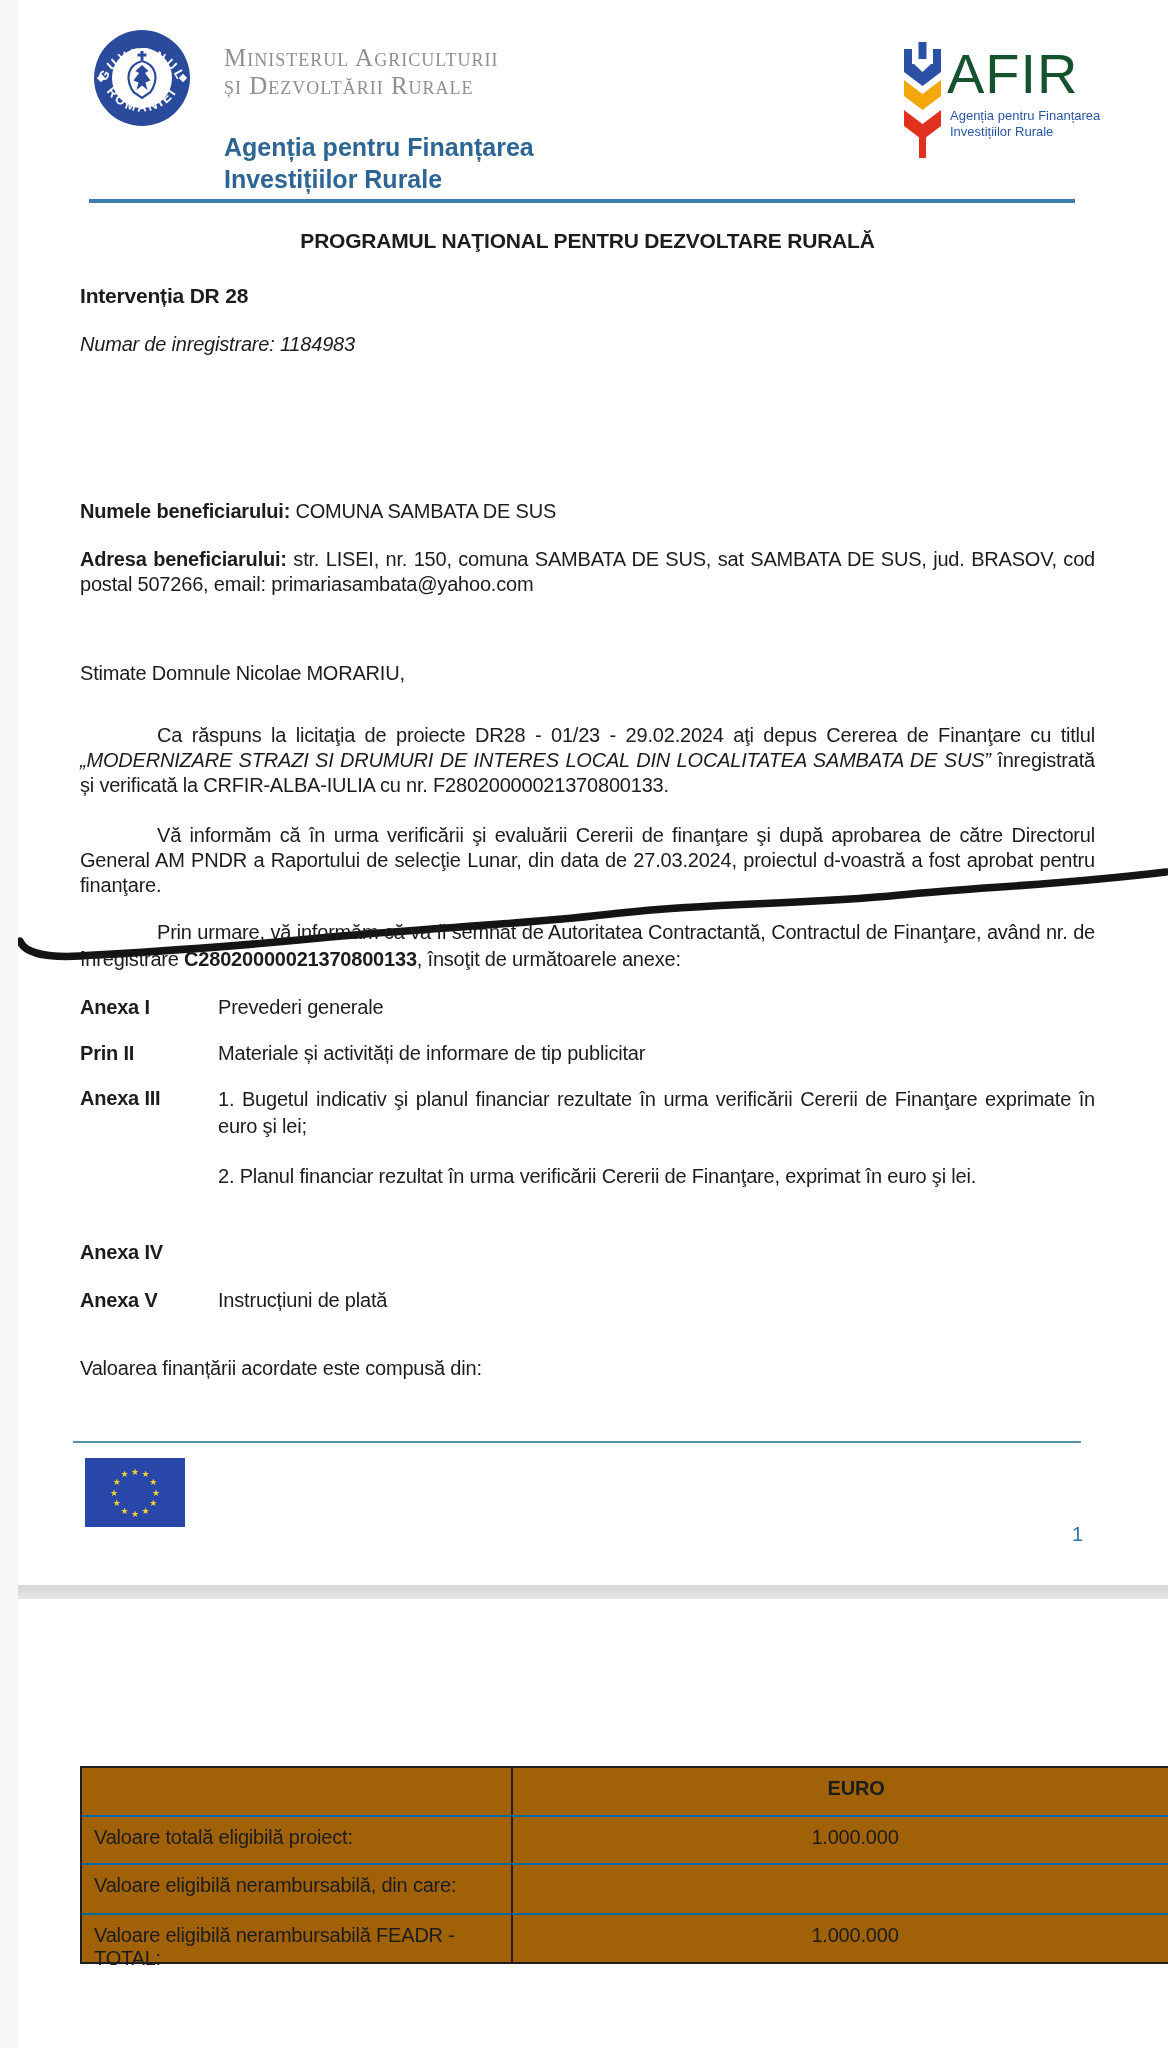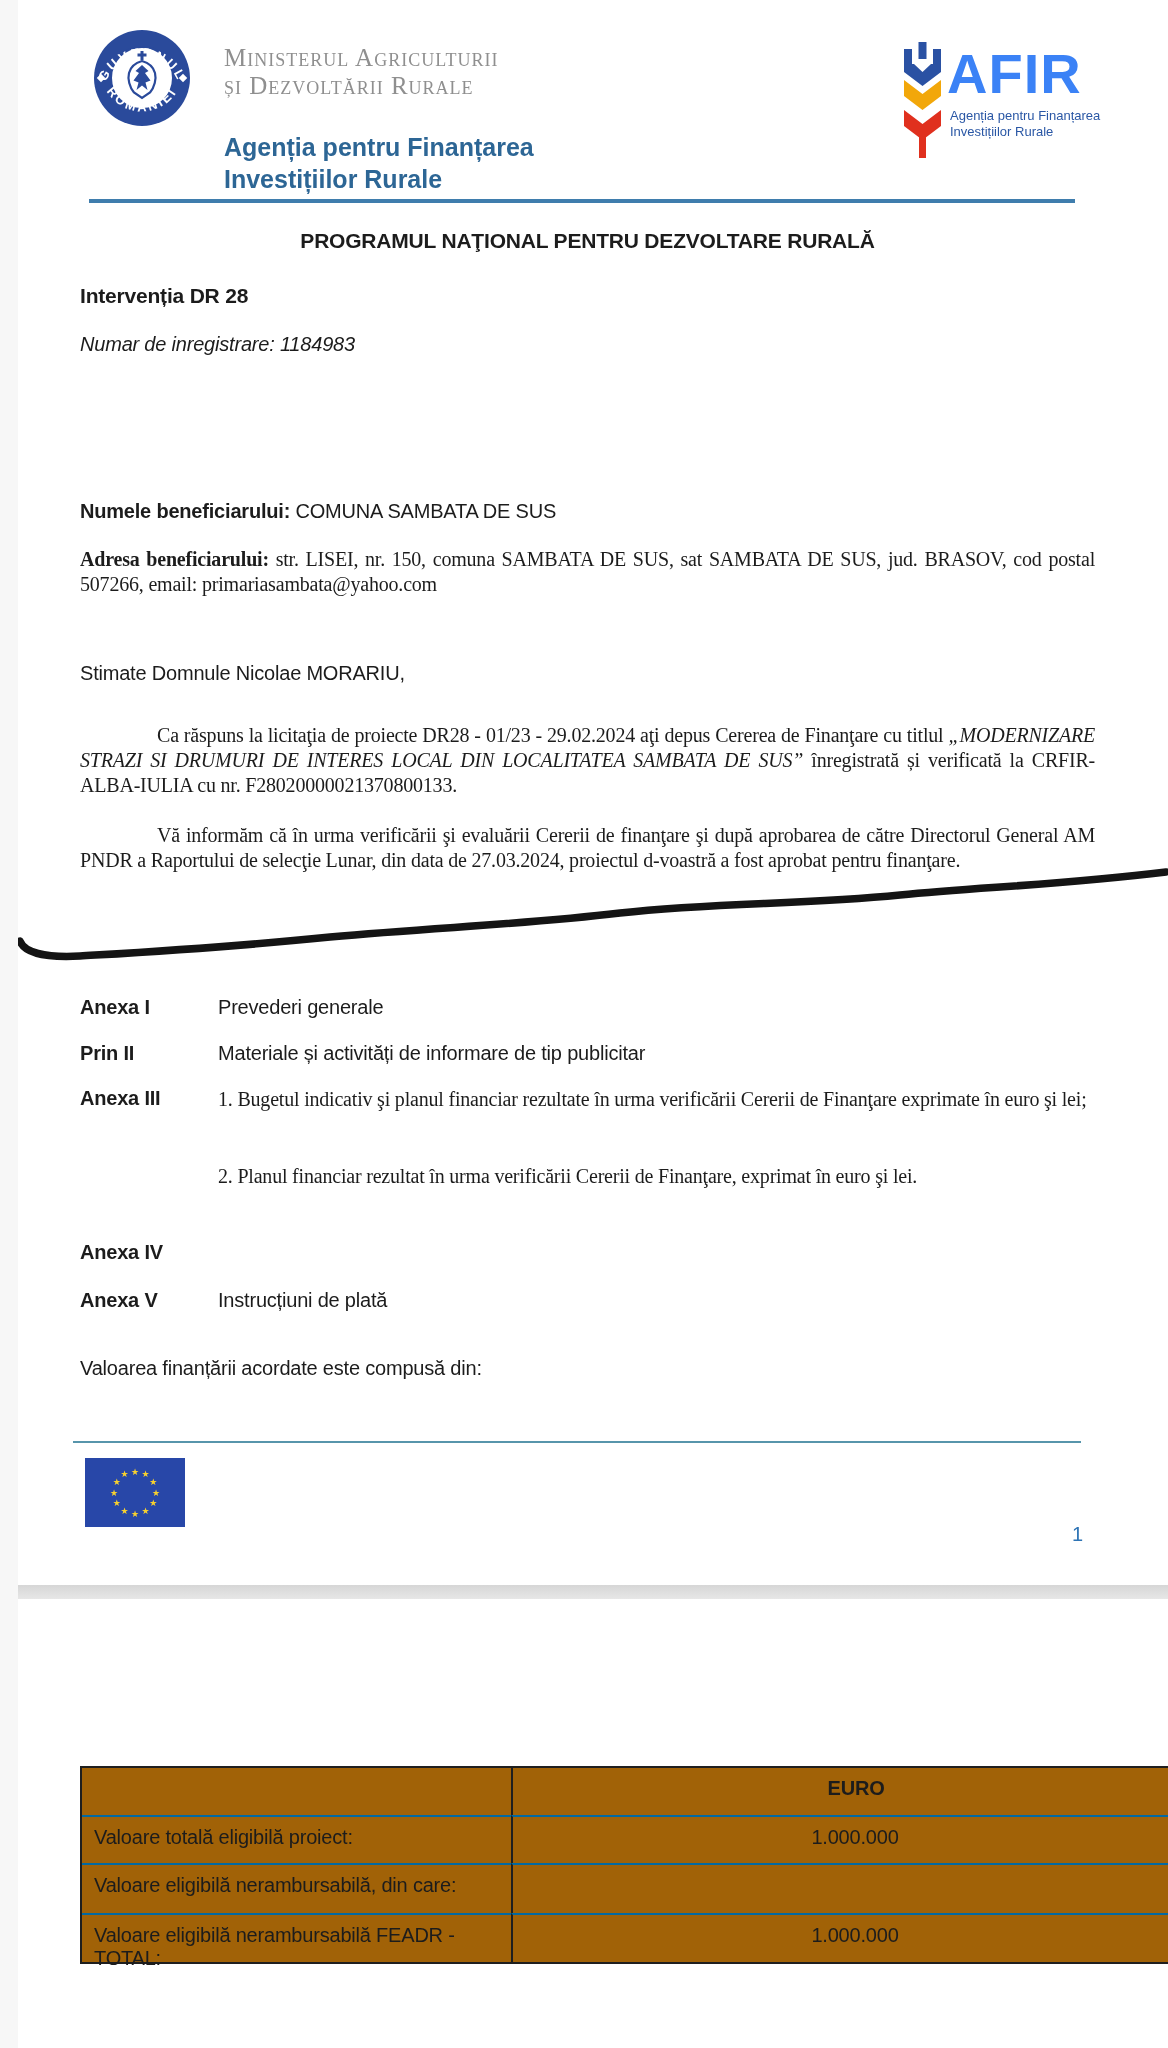--- a/index.html
+++ b/index.html
@@ -7,29 +7,29 @@
   .canvas{position:relative;width:1168px;height:2048px;background:#f7f7f7;overflow:hidden;}
   .page{position:absolute;left:18px;width:1150px;background:#ffffff;}
   .page1{top:0;height:1585px;}
   .page-gap{position:absolute;left:18px;top:1585px;width:1150px;height:14px;
     background:linear-gradient(#d6d6d6,#e7e7e7);}
   .page2{top:1599px;height:449px;}
   .abs{position:absolute;}
   .txt{color:#1c1c1c;font-size:20px;line-height:25px;letter-spacing:-0.2px;}
   .bold{font-weight:bold;}
   .italic{font-style:italic;}
-  .just{text-align:justify;font-family:Liberation Serif, serif;}
+  .just{text-align:justify;}
   .center{text-align:center;}
   .indent{text-indent:77px;}
 
   
   .ministry{font-family:"Liberation Serif",serif;font-variant:small-caps;
     color:#8f8f8f;font-size:25px;line-height:28px;letter-spacing:1px;}
   .agency{color:#2d6695;font-size:25px;font-weight:600;line-height:32px;letter-spacing:0;}
-  .afir-acronym{color:#3b82f6;font-size:56px;font-weight:bold;line-height:56px;letter-spacing:1px;}
+  .afir-acronym{color:#14532d;font-size:56px;font-weight:normal;line-height:56px;letter-spacing:1px;}
   .afir-sub{color:#2a57a5;font-size:13px;line-height:16px;font-weight:500;letter-spacing:0;}
   .hrule{background:#3f7dad;height:4px;}
   .frule{background:#5795ab;height:2px;}
   .pagenum{color:#2e74b5;font-size:20px;}
 
   
   .annex-label{position:absolute;left:62px;width:135px;font-weight:bold;}
   .annex-text{position:absolute;left:200px;width:877px;}
 
   
@@ -124,20 +124,23 @@
     <div class="abs txt just indent" style="left:62px;top:723px;width:1015px;">
       <span>Ca răspuns la licitaţia de proiecte DR28 - 01/23 - 29.02.2024 aţi depus Cererea de Finanţare cu titlul </span><span class="italic">„MODERNIZARE STRAZI SI DRUMURI DE INTERES LOCAL DIN LOCALITATEA SAMBATA DE SUS”</span><span> înregistrată și verificată la CRFIR-ALBA-IULIA cu nr. F28020000021370800133.</span>
     </div>
 
     <div class="abs txt just indent" style="left:62px;top:823px;width:1015px;">Vă informăm că în urma verificării şi evaluării Cererii de finanţare şi după aprobarea de către Directorul General AM PNDR a Raportului de selecţie Lunar, din data de 27.03.2024, proiectul d-voastră a fost aprobat pentru finanţare.</div>
 
     <svg class="abs" style="left:0;top:855px;" width="1150" height="120" viewBox="0 0 1150 120">
       <path d="M 2 86 C 6 97, 26 103, 62 101 C 130 97, 205 93, 312 82 C 420 72, 502 70, 602 58 C 700 47, 782 50, 882 40 C 962 32, 1042 30, 1148 17" fill="none" stroke="#141414" stroke-width="7.5" stroke-linecap="round" stroke-linejoin="round"></path>
     </svg>
 
+    <div class="abs txt just indent" style="left:62px;top:919px;width:1015px;line-height:27px;">
+      <span>Prin urmare, vă informăm că va fi semnat de Autoritatea Contractantă, Contractul de Finanţare, având nr. de înregistrare </span><span class="bold">C28020000021370800133</span><span>, însoţit de următoarele anexe:</span>
+    </div>
 
     <div class="annex-label txt bold" style="top:995px;">Anexa  I</div>
     <div class="annex-text  txt" style="top:995px;">Prevederi generale</div>
 
     <div class="annex-label txt bold" style="top:1041px;">Prin II</div>
     <div class="annex-text  txt" style="top:1041px;">Materiale și activități de informare de tip publicitar</div>
 
     <div class="annex-label txt bold" style="top:1086px;">Anexa III</div>
     <div class="annex-text  txt just" style="top:1086px;line-height:27px;">1. Bugetul indicativ şi planul financiar rezultate în urma verificării Cererii de Finanţare exprimate în euro şi lei;</div>
     <div class="annex-text  txt just" style="top:1163px;line-height:27px;">2. Planul financiar rezultat în urma verificării Cererii de Finanţare, exprimat în euro şi lei.</div>

